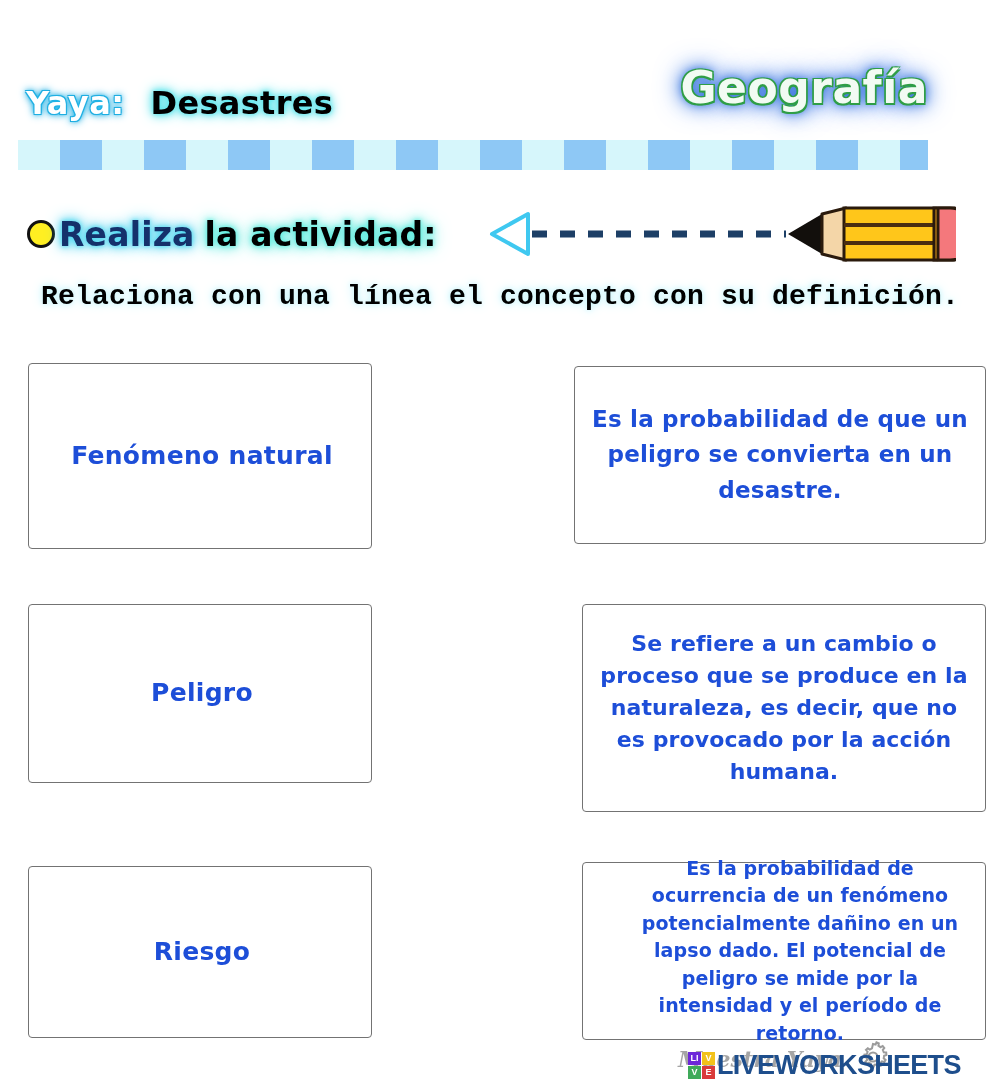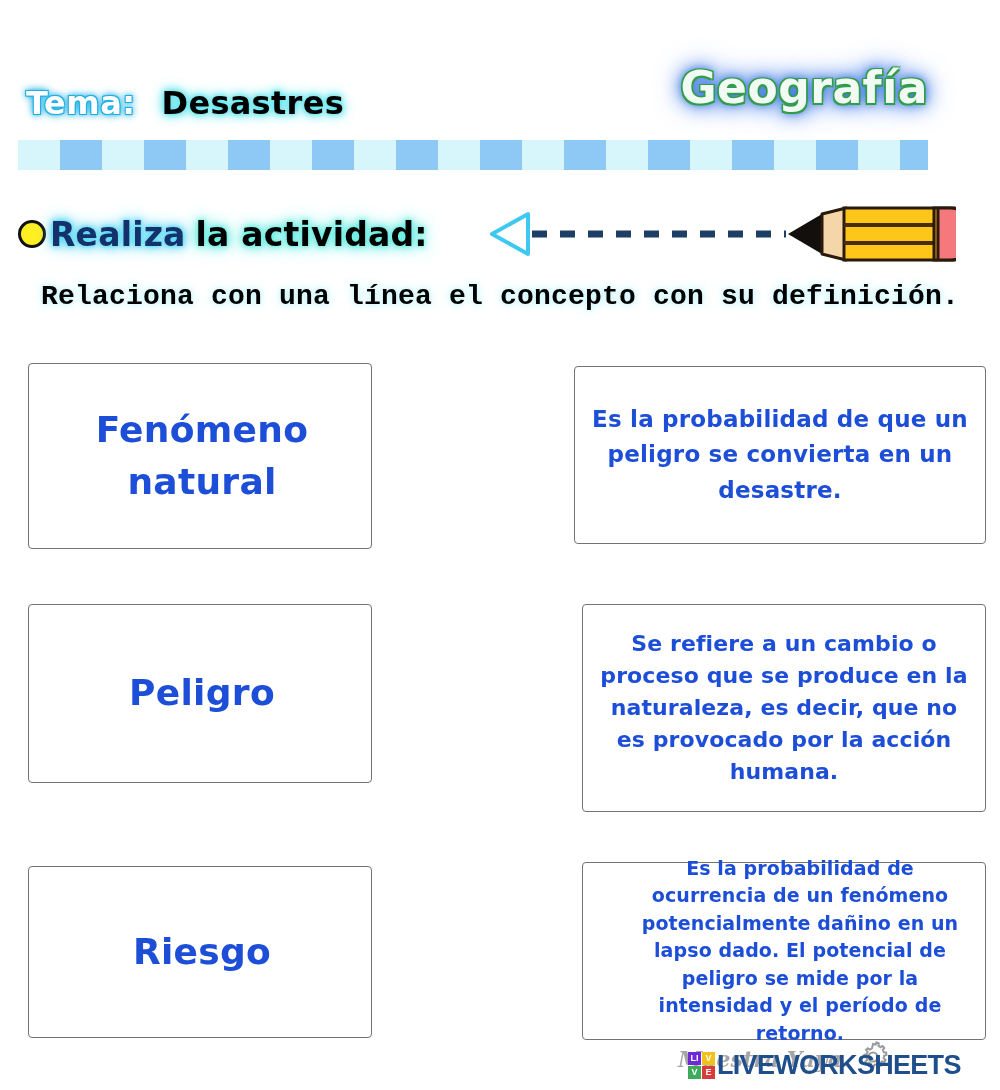--- a/index.html
+++ b/index.html
@@ -91,21 +91,21 @@
       repeating-linear-gradient(
         to right,
         #d6f6fb 0px, #d6f6fb 42px,
         #8ec8f5 42px, #8ec8f5 84px
       );
   }
 
   
   .realiza-row {
     position: absolute;
-    left: 18px;
+    left: 27px;
     top: 205px;
     display: flex;
     align-items: center;
     height: 58px;
   }
   .bullet-dot {
     width: 28px;
     height: 28px;
     border-radius: 50%;
     background: #ffef22;
@@ -166,21 +166,21 @@
     display: flex;
     align-items: center;
     justify-content: center;
     text-align: center;
     color: #1d4ed8;
     font-weight: bold;
     font-family: "DejaVu Sans", sans-serif;
     padding: 6px 14px;
   }
 
-  .concept-box { font-size: 36px; line-height: 1.45; letter-spacing: 0.3px; padding-left: 18px; }
+  .concept-box { font-size: 25px; line-height: 1.45; letter-spacing: 0.3px; padding-left: 18px; }
 
   .def-box-1 { font-size: 23px; line-height: 1.55; letter-spacing: 0.2px; }
   .def-box-2 { font-size: 22px; line-height: 1.45; letter-spacing: 0.1px; }
   .def-box-3 { font-size: 19px; line-height: 1.45; letter-spacing: 0.1px; }
 
   
   #concept-0 { left: 28px;  top: 363px; width: 344px; height: 186px; }
   #concept-1 { left: 28px;  top: 604px; width: 344px; height: 179px; }
   #concept-2 { left: 28px;  top: 866px; width: 344px; height: 172px; }
 
@@ -250,21 +250,21 @@
     letter-spacing: -0.7px;
   }
 </style>
 </head>
 <body>
 
 <div class="page">
 
 
   <div class="tema-row">
-    <span class="tema-label">Tema:</span>
+    <span class="tema-label">Yaya:</span>
     <span class="tema-value">Desastres</span>
   </div>
 
   <div class="subject">Geografía</div>
 
   <div class="divider-bar"></div>
 
   <div class="realiza-row">
     <span class="bullet-dot"></span>
     <span class="realiza-a">Realiza</span>

